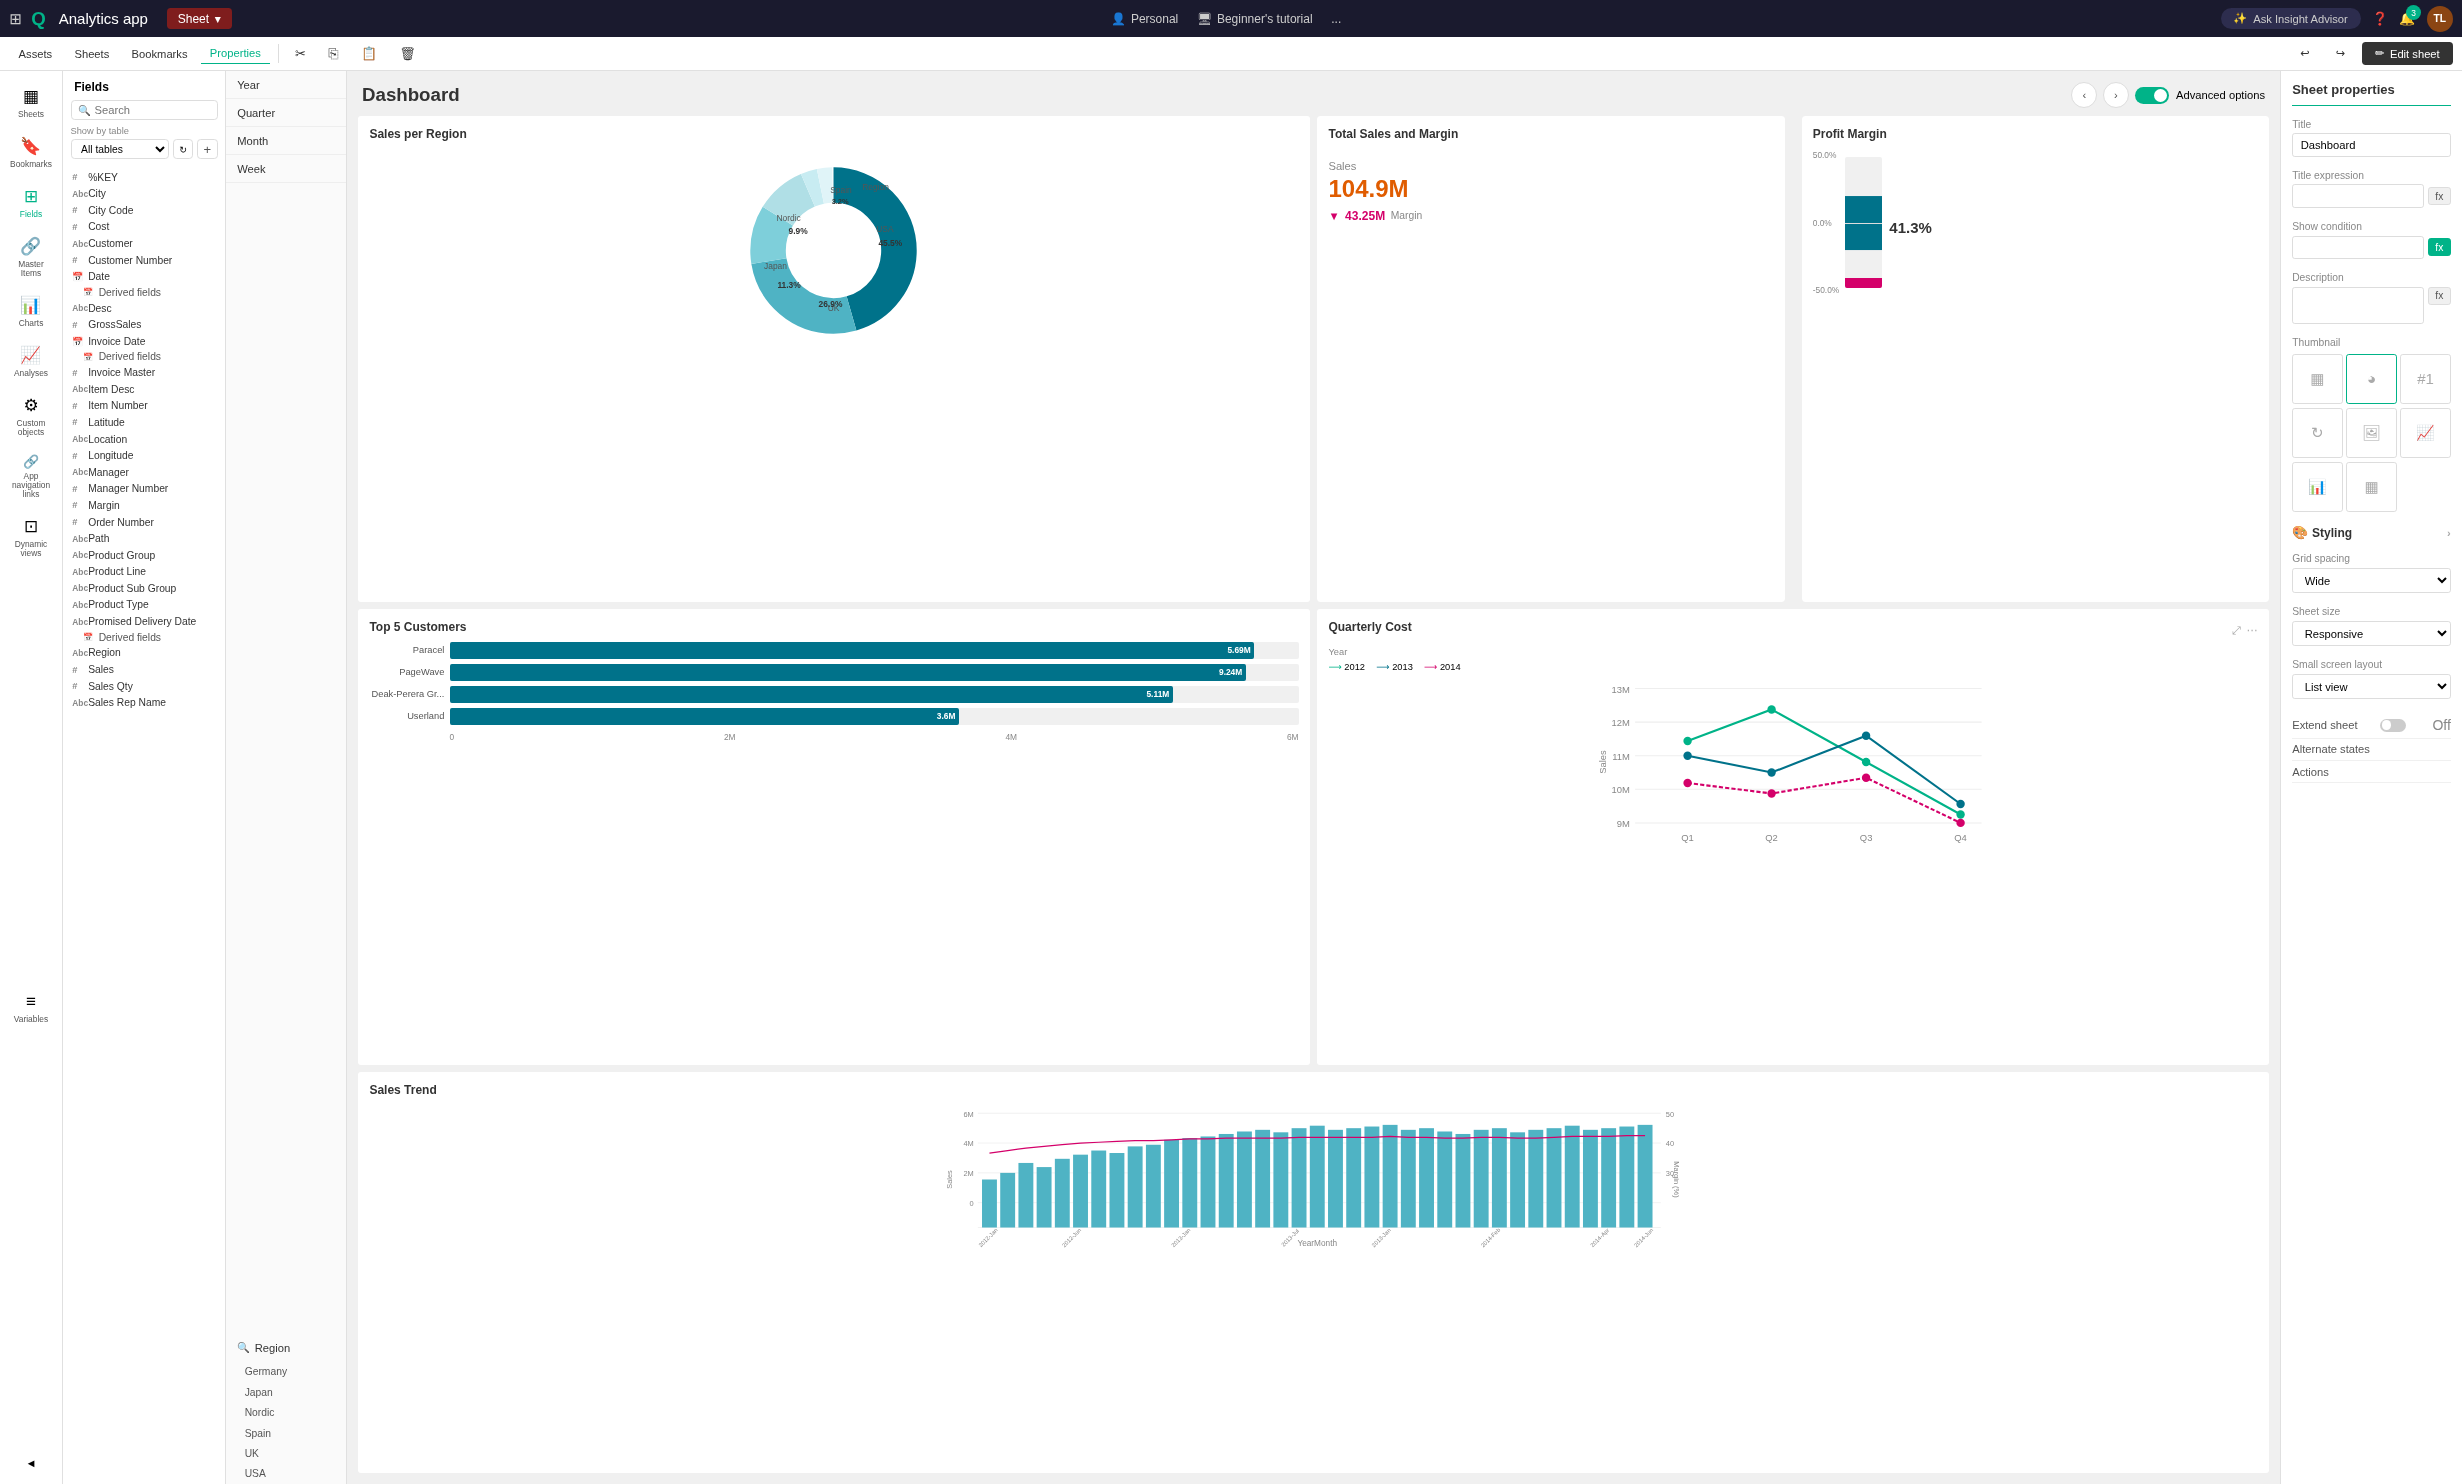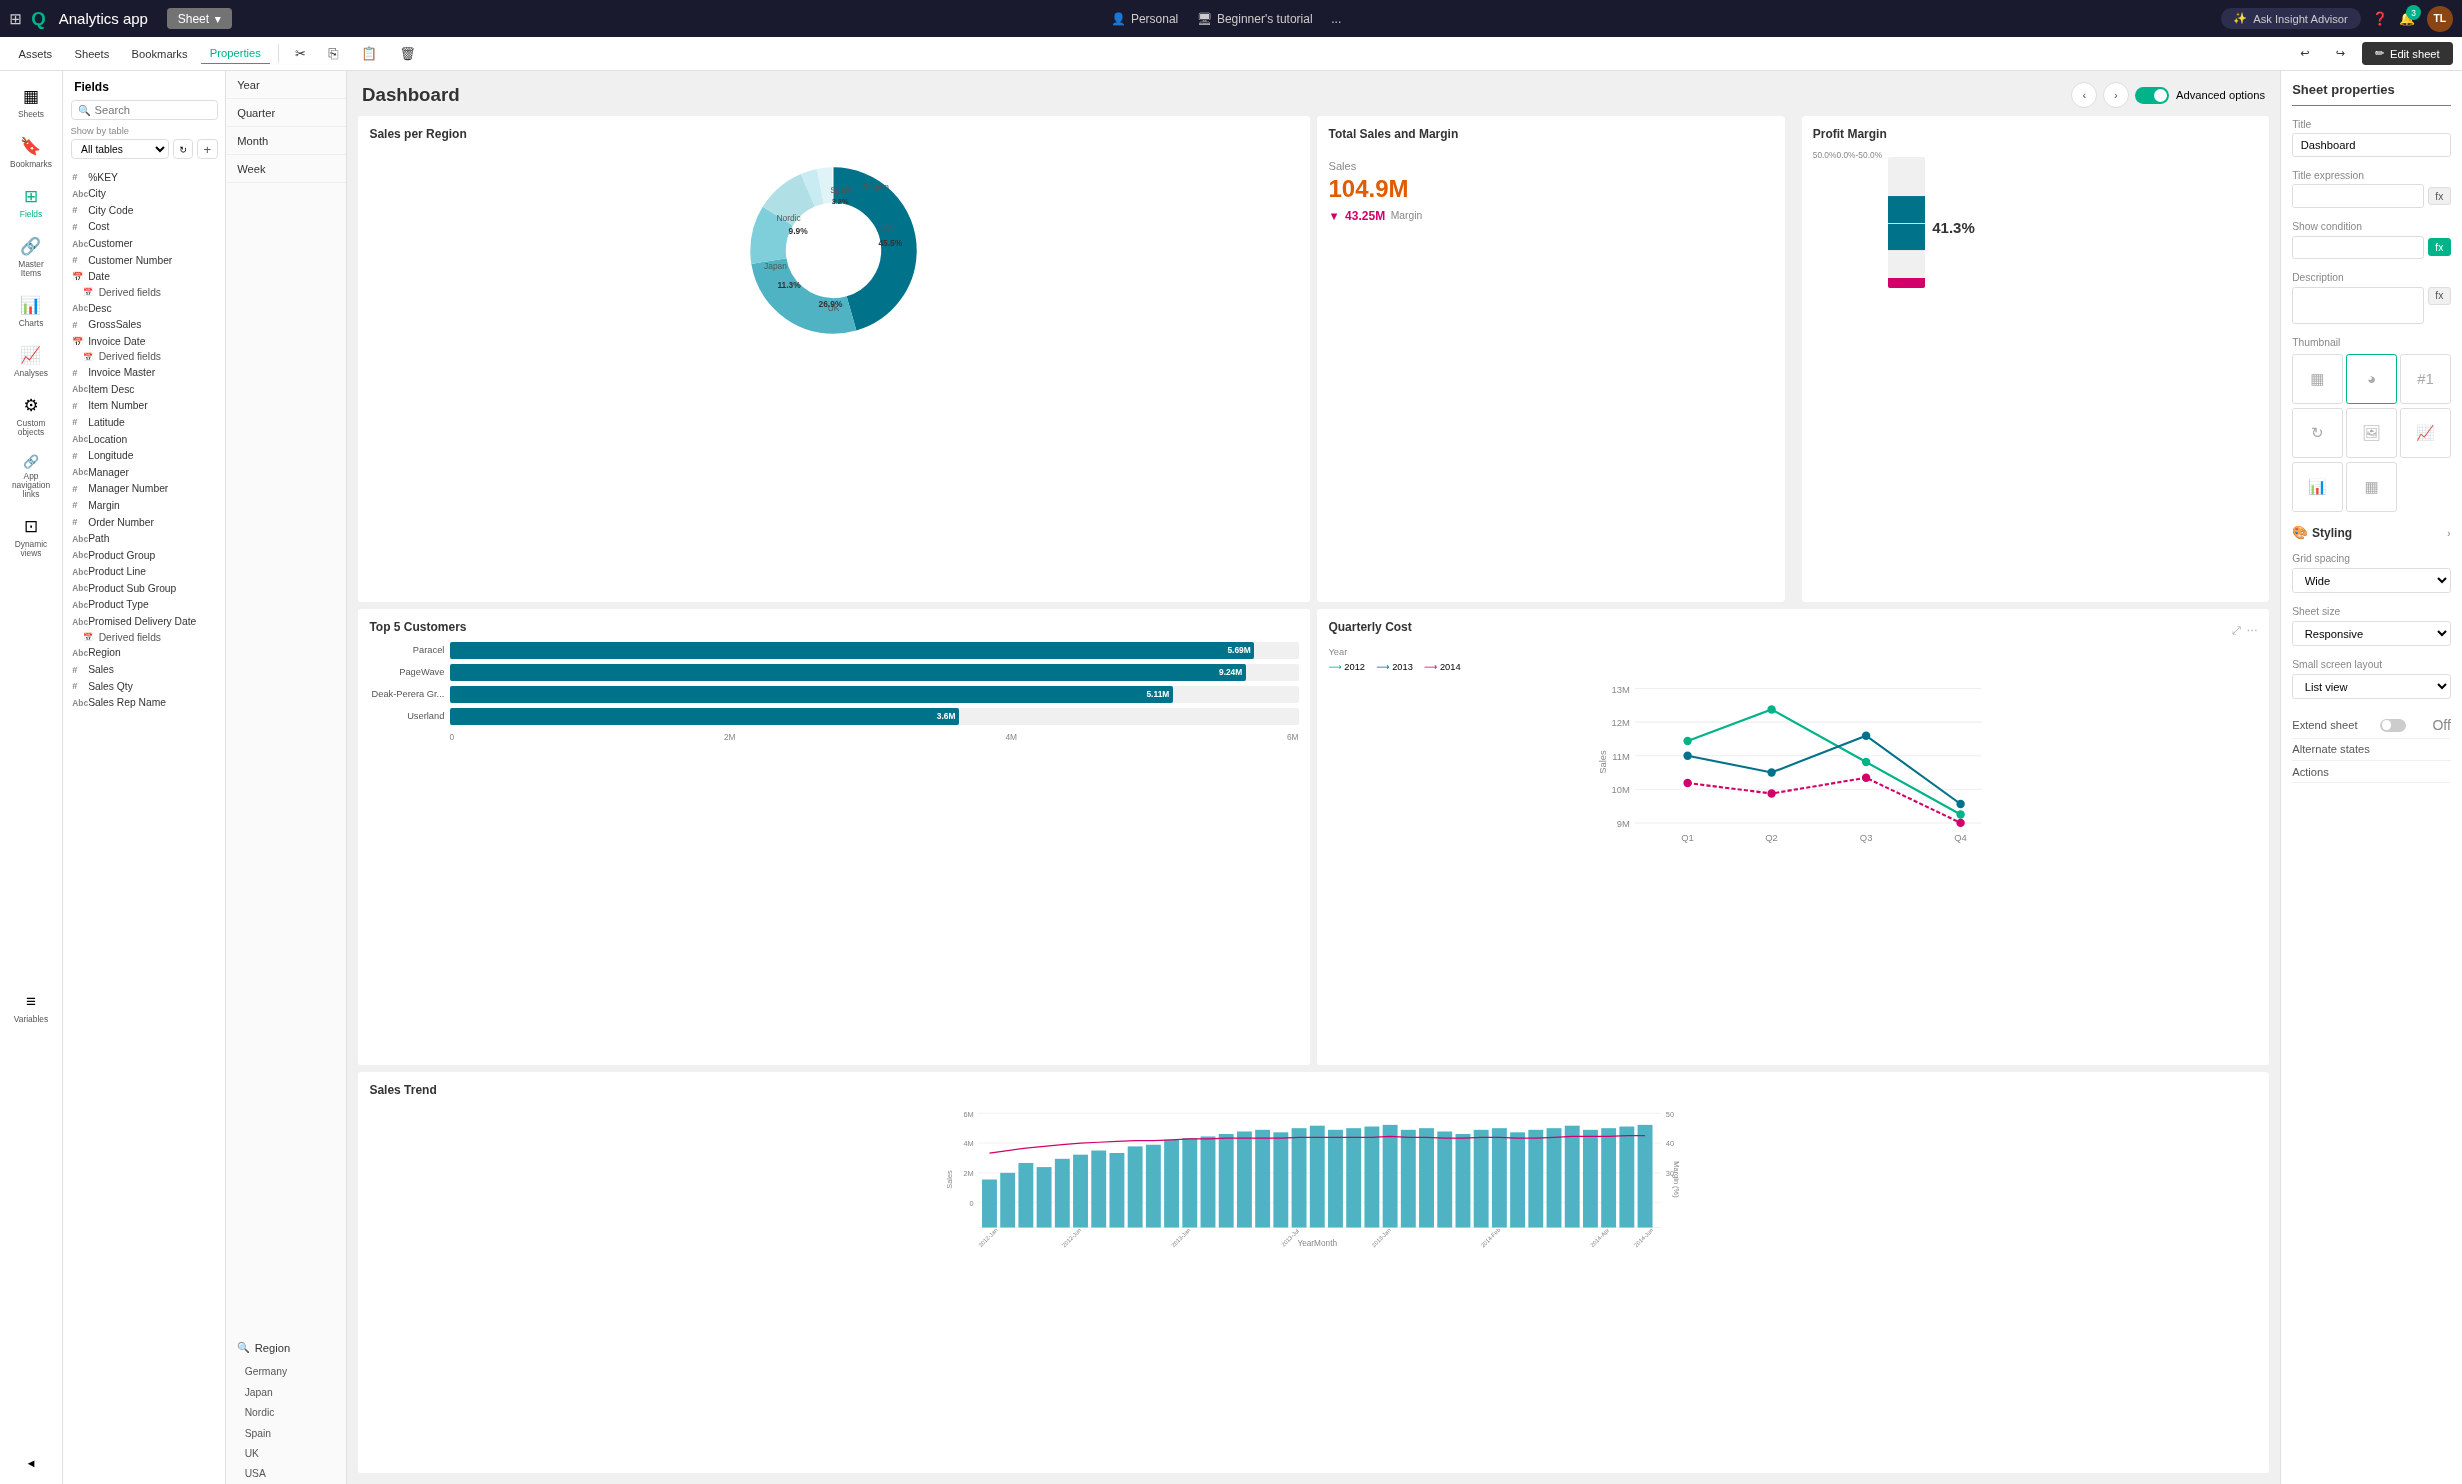--- a/index.html
+++ b/index.html
@@ -2,21 +2,21 @@
 <html style="font-size:15px"><head>
   <meta charset="utf-8">
   <style>
     * { box-sizing: border-box; margin: 0; padding: 0; }
     body { font-family: 'Segoe UI', Arial, sans-serif; font-size: 11.2px; background: #f5f5f5; overflow: hidden; height: 100vh; display: flex; flex-direction: column; }
 
     
     .top-nav { display: flex; align-items: center; background: #1a1a2e; color: #fff; height: 37px; padding: 0 9.3px; gap: 9.3px; flex-shrink: 0; }
     .top-nav .qlik-logo { color: #00b388; font-weight: 900; font-size: 18.7px; margin-right: 3.7px; }
     .top-nav .app-name { font-size: 15px; font-weight: 500; color: #fff; }
-    .top-nav .sheet-selector { background: #737373; border: none; color: #fff; padding: 3.7px 11.2px; border-radius: 3.7px; font-size: 12px; cursor: pointer; margin-left: 9.3px; display: flex; align-items: center; gap: 5.6px; }
+    .top-nav .sheet-selector { background: #7f1d1d; border: none; color: #fff; padding: 3.7px 11.2px; border-radius: 3.7px; font-size: 12px; cursor: pointer; margin-left: 9.3px; display: flex; align-items: center; gap: 5.6px; }
     .top-nav-center { flex: 1; display: flex; align-items: center; justify-content: center; gap: 18.7px; }
     .top-nav-center .nav-item { color: #ccc; font-size: 12px; cursor: pointer; display: flex; align-items: center; gap: 4.7px; }
     .top-nav-right { display: flex; align-items: center; gap: 11.2px; }
     .insight-advisor { background: #2d2d4e; border-radius: 18.7px; padding: 3.7px 13px; display: flex; align-items: center; gap: 5.6px; color: #ccc; font-size: 11.2px; cursor: pointer; }
     .nav-icon { color: #ccc; cursor: pointer; font-size: 13px; position: relative; }
     .badge { background: #00b388; color: #fff; border-radius: 50%; width: 15px; height: 15px; font-size: 8.4px; display: flex; align-items: center; justify-content: center; position: absolute; top: -5.6px; right: -5.6px; }
     .user-avatar { background: #8b4513; color: #fff; border-radius: 50%; width: 26px; height: 26px; display: flex; align-items: center; justify-content: center; font-size: 10.3px; font-weight: 700; cursor: pointer; }
 
     
     .toolbar { display: flex; align-items: center; background: #fff; border-bottom: 0.9px solid #e0e0e0; height: 34px; padding: 0 9.3px; gap: 3.7px; flex-shrink: 0; }
@@ -469,21 +469,21 @@
               <span class="margin-arrow">▼</span>
               <span style="color:#d4006a; font-size:12px; font-weight:600;">43.25M</span>
               <span style="color:#888; font-size:10.3px;">Margin</span>
             </div>
           </div>
         </div>
 
         <div class="profit-margin-card">
           <div class="chart-title">Profit Margin</div>
           <div style="display:flex; height:149px; margin-top:3.7px;">
-            <div style="display:flex; flex-direction:row; justify-content:space-between; margin-right:5.6px; font-size:8.4px; color:#888; padding:1.9px 0;">
+            <div style="display:flex; flex-direction:column; justify-content:space-between; margin-right:5.6px; font-size:8.4px; color:#888; padding:1.9px 0;">
               <span>50.0%</span>
               <span>0.0%</span>
               <span>-50.0%</span>
             </div>
             <div style="display:flex; align-items:center; gap:7.5px; flex:1;">
 
               <div style="width:37px; height:131px; background:#f0f0f0; position:relative; border-radius:1.9px; overflow:hidden;">
 
                 <div style="position:absolute; bottom:50%; left:0; right:0; height:41.3%; background:#00728a; transform:translateY(50%);"></div>
 

